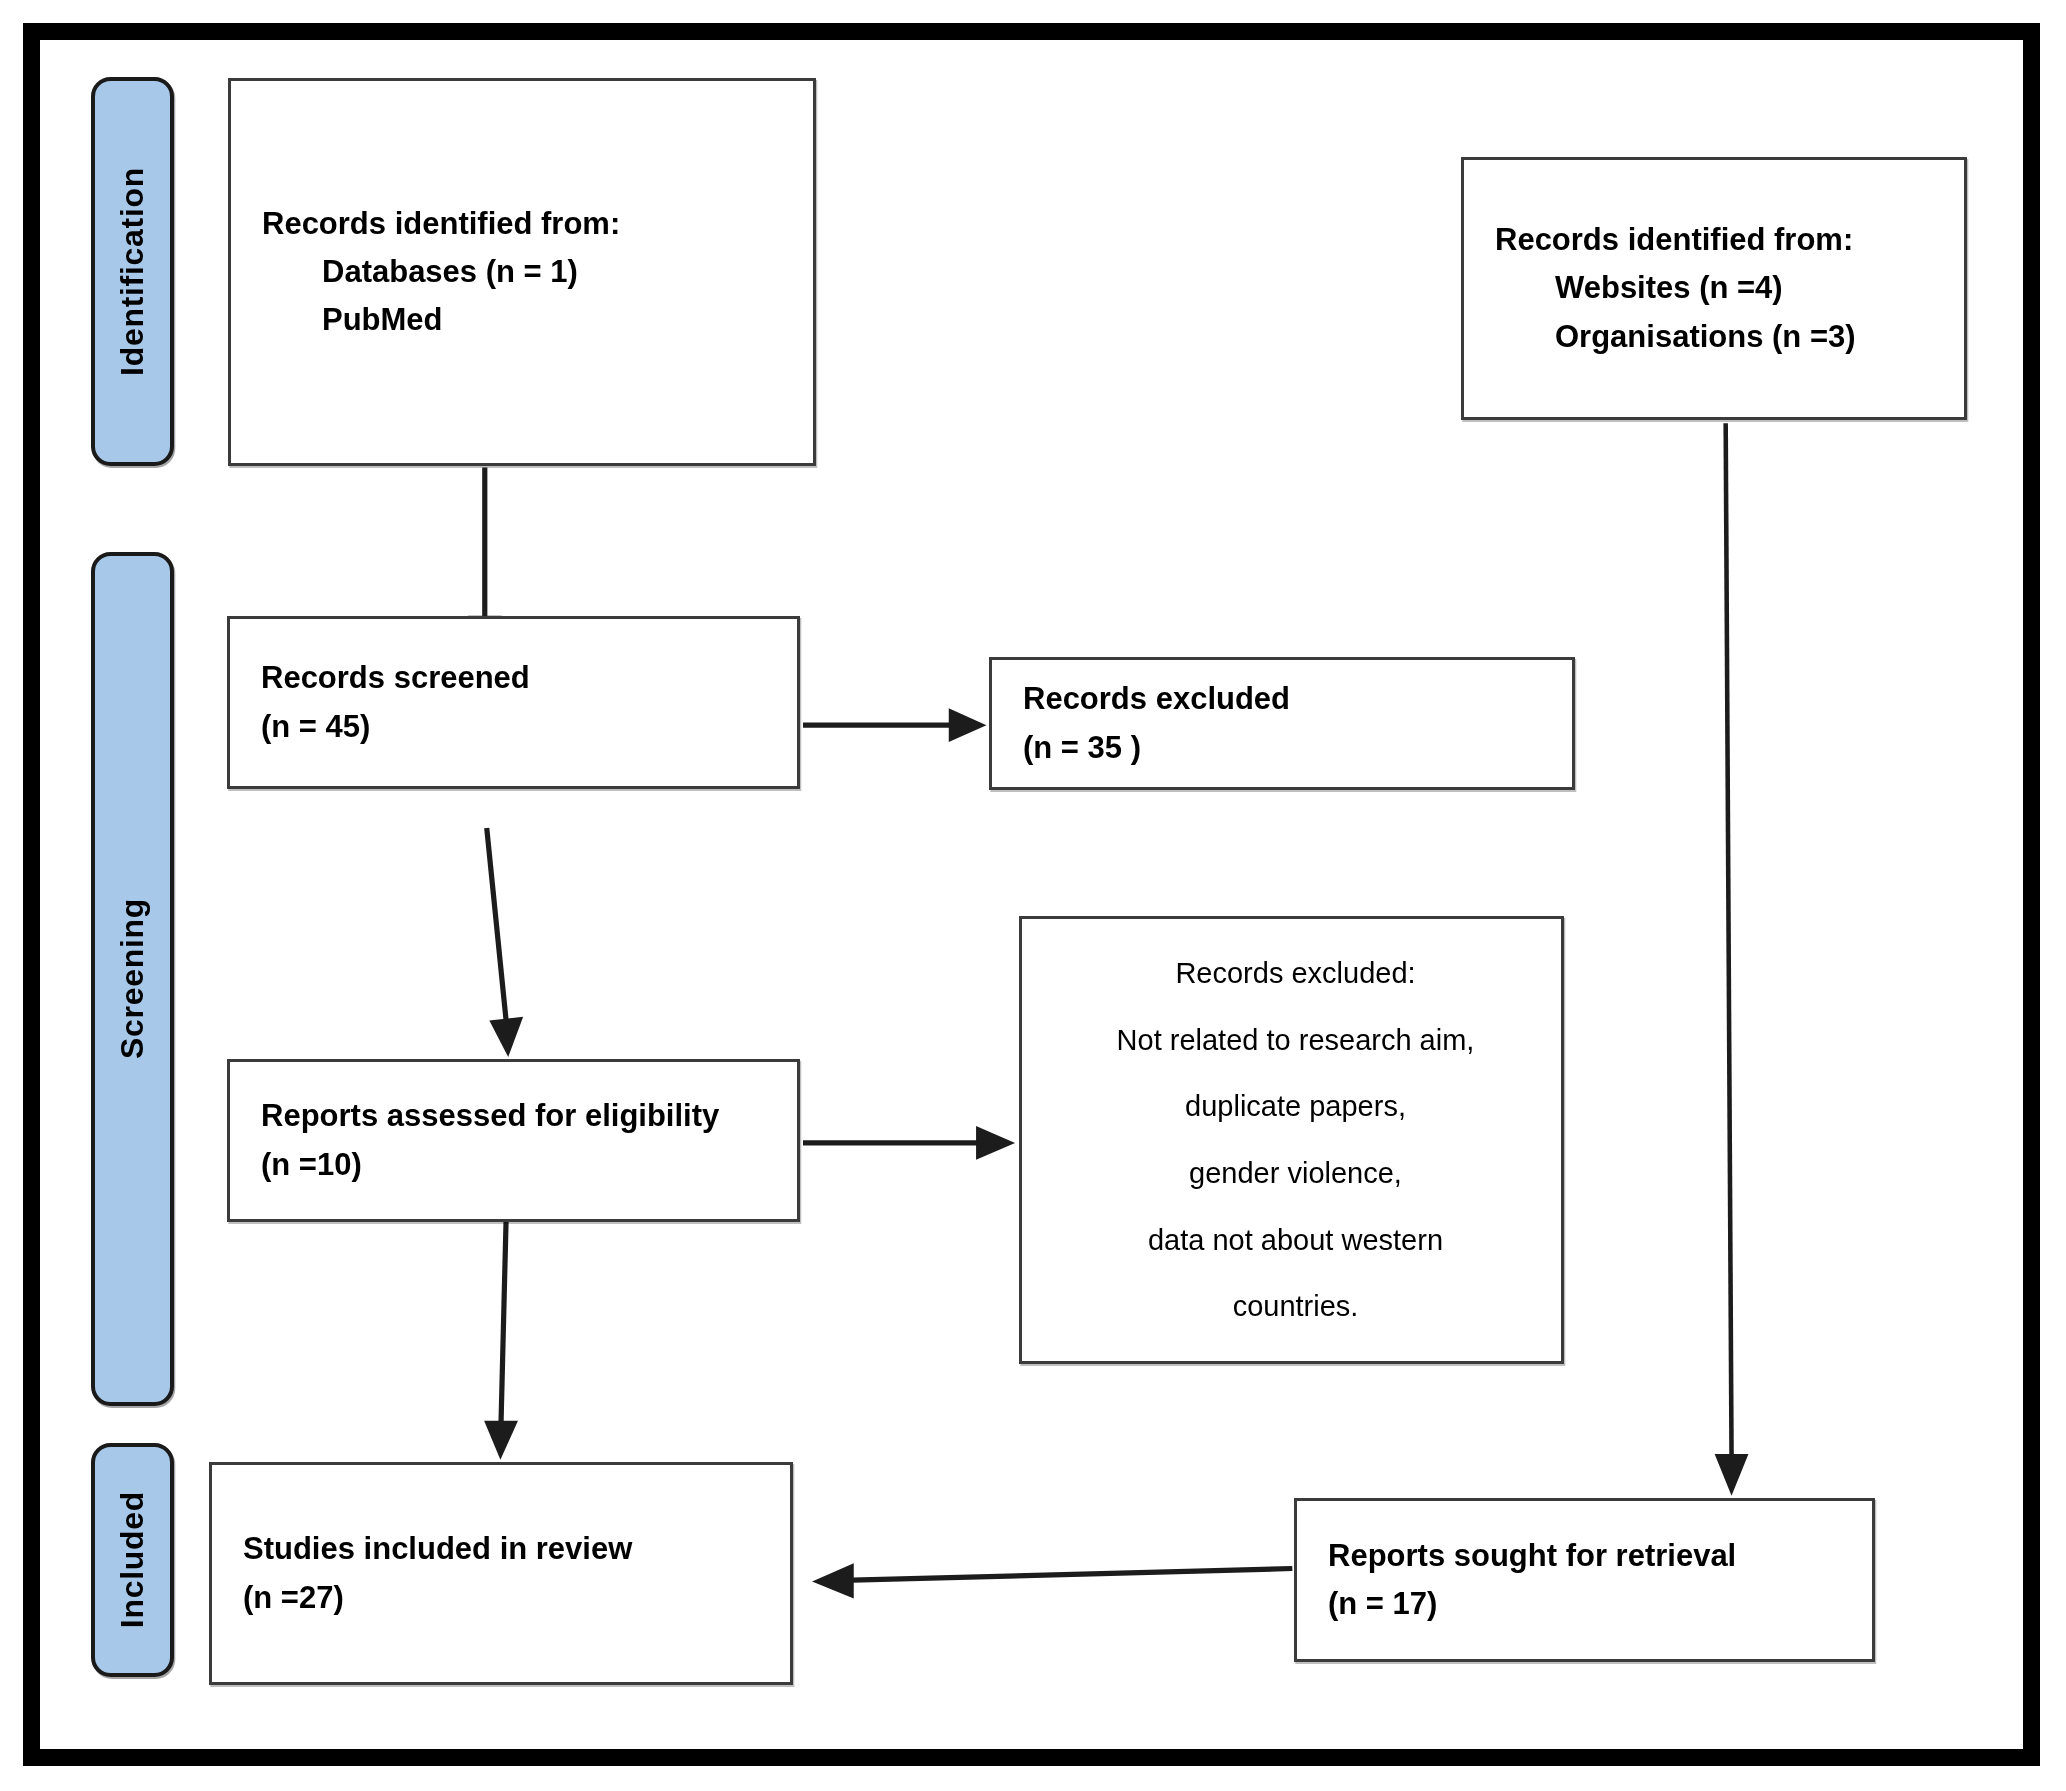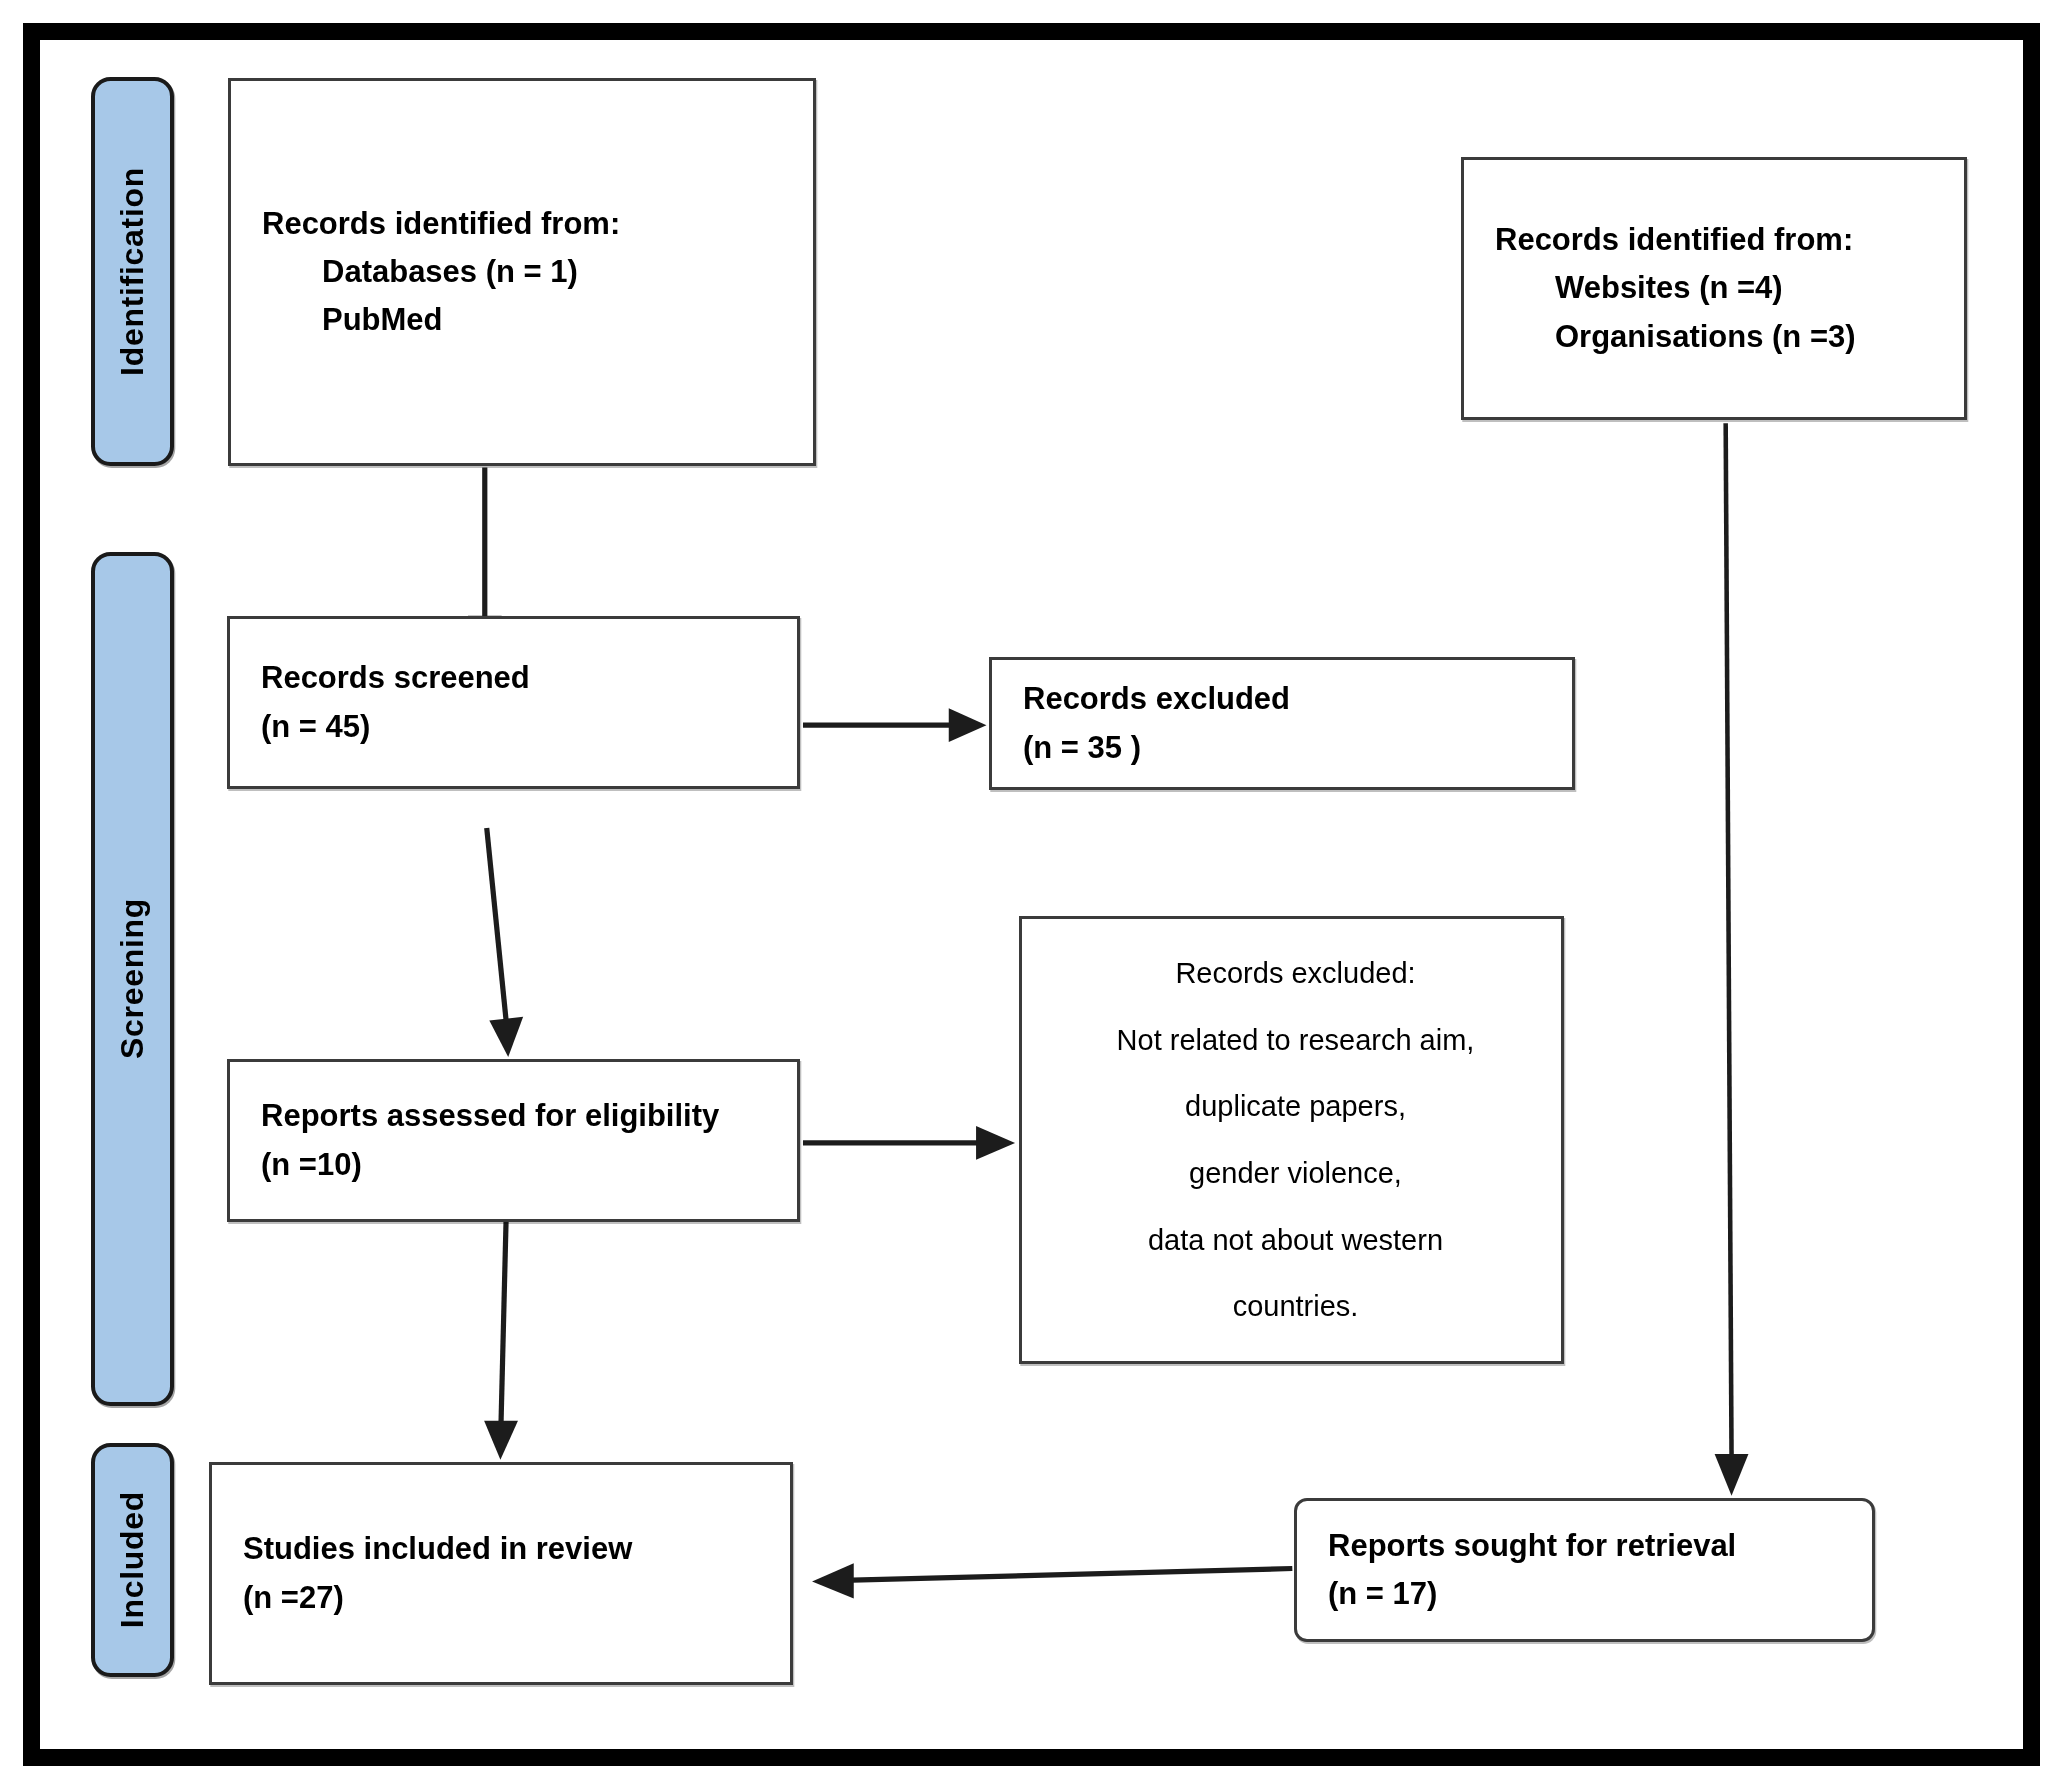--- a/index.html
+++ b/index.html
@@ -69,21 +69,21 @@
   .b6{
     left:1019px; top:916px; width:545px; height:448px;
     font-weight:normal;
     font-size:29px;
     line-height:2.3;
     text-align:center;
     justify-content:center;
   }
   .b6 .line{ padding-left:8px; }
   .b7{ left:209px;  top:1462px; width:584px; height:223px; }
-  .b8{ left:1294px; top:1498px; width:581px; height:144px;border-radius:13px; }
+  .b8{ left:1294px; top:1498px; width:581px; height:164px; }
 </style>
 </head>
 <body>
 
 <div class="canvas">
 
   <div class="outer-frame"></div>
 
   <svg class="arrows" viewBox="0 0 3175 2753" xmlns="http://www.w3.org/2000/svg">
     <g stroke="#1c1c1c" stroke-width="8" fill="#1c1c1c">

